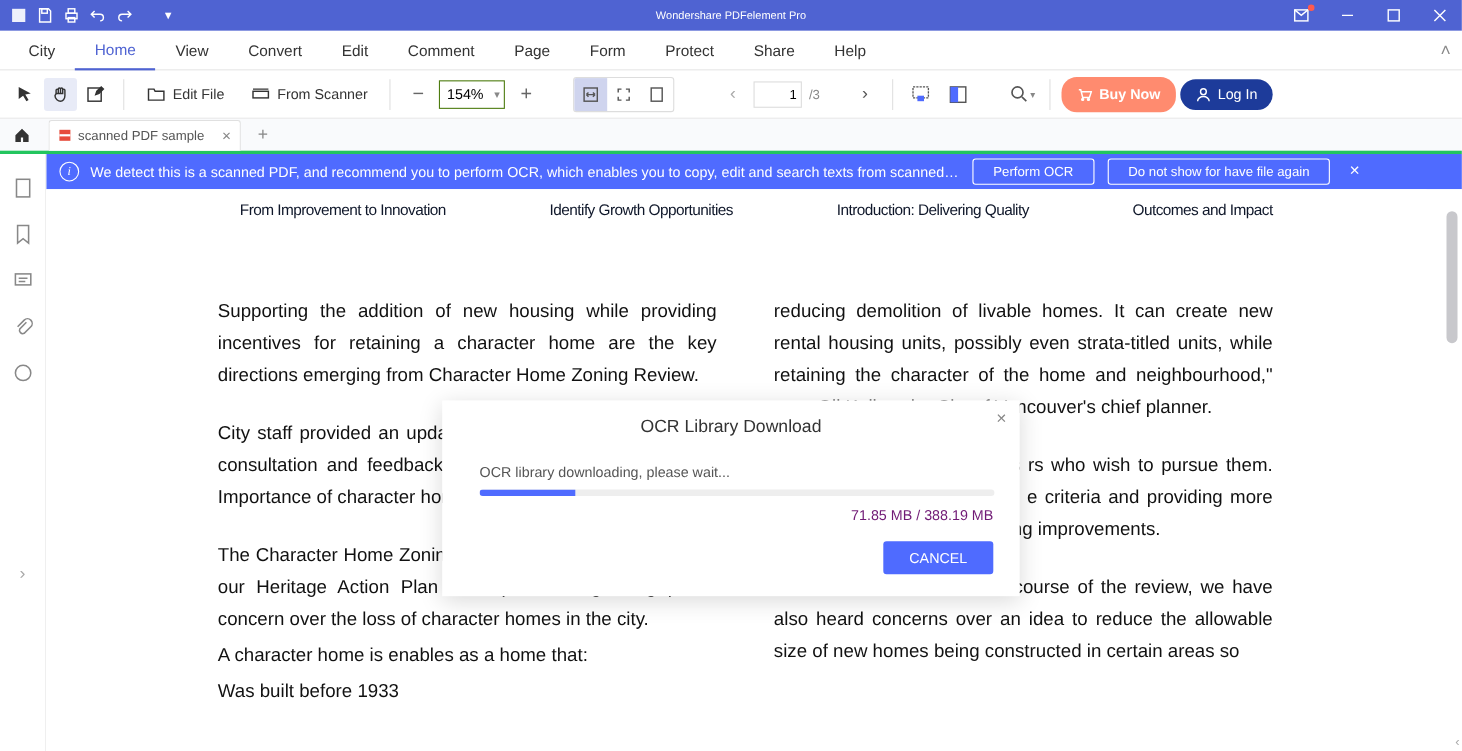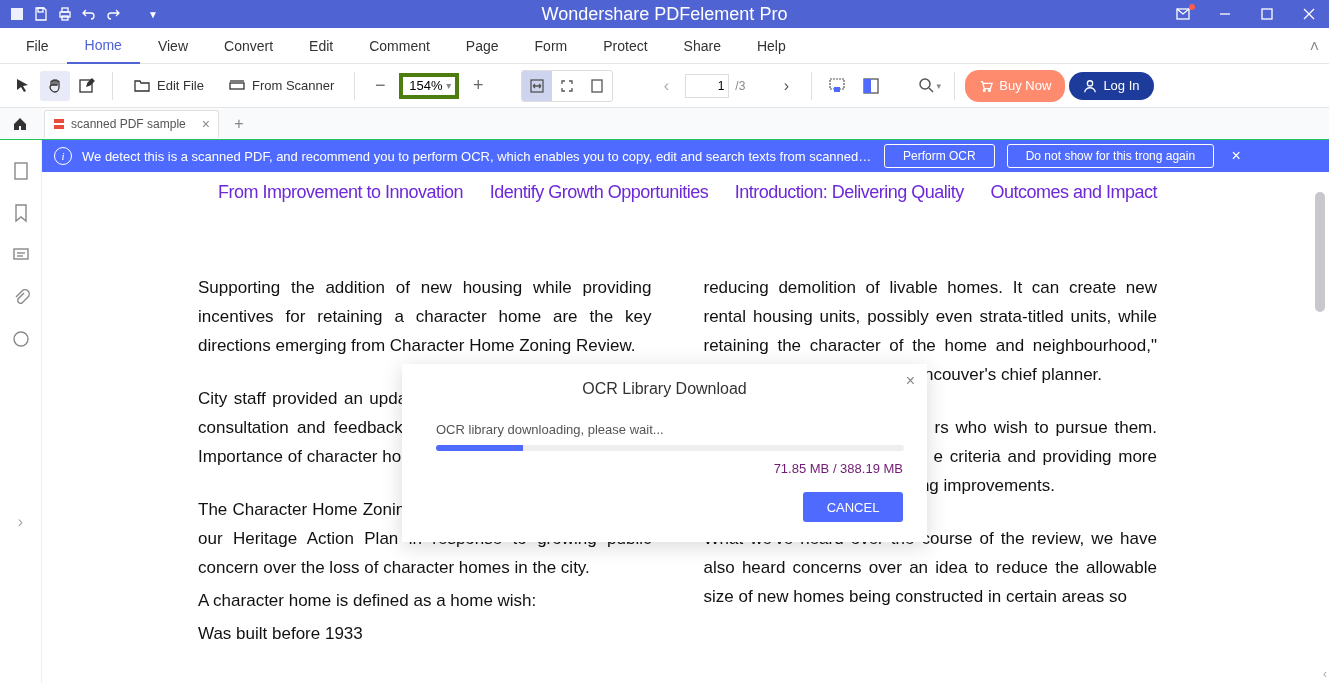--- a/index.html
+++ b/index.html
@@ -3,52 +3,52 @@
 <meta charset="utf-8">
 <style>
   * { box-sizing: border-box; margin: 0; padding: 0; font-family: -apple-system, BlinkMacSystemFont, "Segoe UI", Arial, sans-serif; }
   body { width: 1329px; height: 683px; background: #fff; overflow: hidden; position: relative; }
 
   
   .titlebar { height: 28px; background: #4f63d2; display: flex; align-items: center; color: #fff; position: relative; }
   .titlebar-left { display: flex; align-items: center; gap: 6px; padding-left: 8px; }
   .titlebar-icon { width: 18px; height: 18px; display: flex; align-items: center; justify-content: center; }
   .titlebar-icon svg { width: 16px; height: 16px; }
-  .titlebar-center { position: absolute; left: 0; right: 0; text-align: center; font-size: 18px; pointer-events: none; }
+  .titlebar-center { position: absolute; left: 0; right: 0; text-align: center; font-size: 10px; pointer-events: none; }
   .titlebar-right { margin-left: auto; display: flex; align-items: center; gap: 2px; }
   .win-btn { width: 40px; height: 28px; display: flex; align-items: center; justify-content: center; color: #fff; }
   .notif { position: relative; }
   .notif::after { content: ""; position: absolute; top: 4px; right: 8px; width: 6px; height: 6px; background: #ff5a4d; border-radius: 50%; }
 
   
   .menubar { height: 36px; background: #fff; border-bottom: 1px solid #e5e5e5; display: flex; align-items: center; padding: 0 8px; position: relative; }
   .menu-item { padding: 0 18px; height: 36px; display: flex; align-items: center; font-size: 14px; color: #333; cursor: pointer; }
   .menu-item.active { color: #4f63d2; border-bottom: 2px solid #4f63d2; }
   .menu-caret { position: absolute; right: 10px; top: 10px; color: #888; }
 
   
   .toolbar { height: 44px; background: #fff; border-bottom: 1px solid #e5e5e5; display: flex; align-items: center; padding: 0 8px; gap: 4px; }
   .tb-group { display: flex; align-items: center; gap: 2px; }
   .tb-btn { width: 30px; height: 30px; display: flex; align-items: center; justify-content: center; border-radius: 3px; }
   .tb-btn.labeled { width: auto; padding: 0 10px; gap: 6px; font-size: 13px; color: #333; }
   .tb-btn svg { width: 18px; height: 18px; }
   .tb-btn.active { background: #e8ebf7; }
   .tb-sep { width: 1px; height: 28px; background: #e0e0e0; margin: 0 6px; }
-  .zoom-display { width: 60px; height: 26px; border: 4px solid #4d7c0f; display: flex; align-items: center; padding-left: 6px; font-size: 13px; position: relative; }
+  .zoom-display { width: 60px; height: 26px; border: 1px solid #4d7c0f; display: flex; align-items: center; padding-left: 6px; font-size: 13px; position: relative; }
   .zoom-display .caret { position: absolute; right: 4px; color: #888; font-size: 10px; }
   .page-input { width: 44px; height: 24px; border: 1px solid #ddd; text-align: right; padding-right: 4px; font-size: 12px; }
   .page-total { font-size: 12px; color: #888; margin-left: 2px; }
-  .buy-btn { height: 28px; background: #ff8b6f; color: #fff; border-radius: 14px; padding: 16px 14px; display: flex; align-items: center; gap: 6px; font-size: 13px; }
+  .buy-btn { height: 28px; background: #ff8b6f; color: #fff; border-radius: 14px; padding: 16px 14px; display: flex; align-items: center; gap: 6px; font-size: 13px; font-weight: bold; }
   .login-btn { height: 28px; background: #1d3b9a; color: #fff; border-radius: 14px; padding: 0 14px; display: flex; align-items: center; gap: 6px; font-size: 13px; }
   .fit-group { border: 1px solid #ddd; border-radius: 3px; display: flex; overflow: hidden; }
   .fit-group .tb-btn { border-radius: 0; }
   .fit-group .tb-btn.active { background: #cfd4ee; }
 
   
-  .tabstrip { height: 32px; background: #f9fafc; border-bottom: 1px solid #22c55e; display: flex; align-items: center; }
+  .tabstrip { height: 32px; background: #f9fafc; border-bottom: 3px solid #22c55e; display: flex; align-items: center; }
   .home-tab { width: 40px; height: 32px; display: flex; align-items: center; justify-content: center; }
   .doc-tab { height: 28px; background: #fff; border: 1px solid #e0e0e0; border-bottom: none; border-radius: 3px 3px 0 0; display: flex; align-items: center; padding: 0 8px; gap: 6px; font-size: 12px; color: #555; margin-left: 4px; }
   .doc-tab .close { color: #888; font-size: 14px; margin-left: 10px; }
   .new-tab { width: 24px; height: 24px; display: flex; align-items: center; justify-content: center; color: #888; font-size: 16px; margin-left: 8px; }
 
   
   .banner { height: 32px; background: #4f6bff; color: #fff; display: flex; align-items: center; padding: 0 12px; font-size: 13px; margin-left: 42px; }
   .banner-icon { width: 18px; height: 18px; border: 1.5px solid #fff; border-radius: 50%; display: flex; align-items: center; justify-content: center; font-size: 11px; margin-right: 10px; font-style: italic; font-family: serif; }
   .banner-text { flex: 1; overflow: hidden; white-space: nowrap; text-overflow: ellipsis; max-width: 790px; }
   .banner-btn { height: 24px; border: 1px solid #fff; border-radius: 3px; padding: 0 18px; display: flex; align-items: center; font-size: 12px; margin-left: 12px; }
@@ -56,21 +56,21 @@
 
   
   .sidepanel { position: absolute; left: 0; top: 140px; width: 42px; bottom: 0; background: #fff; border-right: 1px solid #eee; display: flex; flex-direction: column; align-items: center; padding-top: 20px; gap: 20px; }
   .side-icon { width: 22px; height: 22px; color: #888; display: flex; align-items: center; justify-content: center; }
   .side-icon svg { width: 20px; height: 20px; }
   .side-expand { margin-top: auto; margin-bottom: 150px; color: #aaa; }
 
   
   .docarea { position: absolute; left: 42px; right: 0; top: 172px; bottom: 0; background: #fff; overflow: hidden; }
   .page { position: absolute; left: 16px; right: 32px; top: 0; bottom: 0; background: #fff; }
-  .page-headings { display: flex; justify-content: space-between; padding: 10px 140px 20px 160px; font-size: 18px; color: #6d28d9; letter-spacing: -0.5px; }
+  .page-headings { display: flex; justify-content: space-between; padding: 10px 140px 20px 160px; font-size: 14px; color: #0f172a; letter-spacing: -0.5px; }
   .page-cols { display: flex; gap: 52px; padding: 50px 140px 0 140px; }
   .col { flex: 1; font-size: 17px; line-height: 29px; color: #111; text-align: justify; }
   .col p { margin-bottom: 24px; }
   .scrollbar { position: absolute; right: 4px; top: 20px; width: 10px; height: 120px; background: #c8c8cc; border-radius: 5px; }
 
   
   .dialog-overlay { position: absolute; inset: 0; pointer-events: none; }
   .dialog { position: absolute; left: 402px; top: 364px; width: 525px; background: #fff; box-shadow: 0 4px 20px rgba(0,0,0,0.15); padding: 16px 24px 20px 24px; pointer-events: auto; }
   .dialog-title { text-align: center; font-size: 16px; color: #333; margin-bottom: 24px; }
   .dialog-close { position: absolute; top: 8px; right: 12px; color: #888; font-size: 16px; }
@@ -141,21 +141,21 @@
     <span class="win-btn">
         <svg width="12" height="12" viewBox="0 0 12 12" stroke="#fff" stroke-width="1.3">
           <line x1="1" y1="1" x2="11" y2="11"></line>
           <line x1="11" y1="1" x2="1" y2="11"></line>
         </svg>
       </span>
   </div>
 </div>
 
 <div class="menubar">
-  <div class="menu-item">File</div>
+  <div class="menu-item">City</div>
   <div class="menu-item active">Home</div>
   <div class="menu-item">View</div>
   <div class="menu-item">Convert</div>
   <div class="menu-item">Edit</div>
   <div class="menu-item">Comment</div>
   <div class="menu-item">Page</div>
   <div class="menu-item">Form</div>
   <div class="menu-item">Protect</div>
   <div class="menu-item">Share</div>
   <div class="menu-item">Help</div>
@@ -280,21 +280,21 @@
     <span>scanned PDF sample</span>
     <span class="close">×</span>
   </div>
   <div class="new-tab">+</div>
 </div>
 
 <div class="banner">
   <div class="banner-icon">i</div>
   <div class="banner-text">We detect this is a scanned PDF, and recommend you to perform OCR, which enables you to copy, edit and search texts from scanned PDF d...</div>
   <div class="banner-btn">Perform OCR</div>
-  <div class="banner-btn">Do not show for this trong again</div>
+  <div class="banner-btn">Do not show for have file again</div>
   <div class="banner-close">×</div>
 </div>
 
 <div class="sidepanel">
   <div class="side-icon">
       <svg viewBox="0 0 20 20" fill="none" stroke="#888" stroke-width="1.4">
         <rect x="4" y="2" width="12" height="16"></rect>
       </svg>
     </div>
   <div class="side-icon">
@@ -328,21 +328,21 @@
       <span>From Improvement to Innovation</span>
       <span>Identify Growth Opportunities</span>
       <span>Introduction: Delivering Quality</span>
       <span>Outcomes and Impact</span>
     </div>
     <div class="page-cols">
       <div class="col">
         <p>Supporting the addition of new housing while providing incentives for retaining a character home are the key directions emerging from Character Home Zoning Review.</p>
         <p>City staff provided an update the main highlights of what v consultation and feedback consultants, and analysis by s Importance of character hom</p>
         <p style="margin-bottom:4px;">The Character Home Zoning Review was initiated as part of our Heritage Action Plan in response to growing public concern over the loss of character homes in the city.</p>
-        <p style="margin-bottom:4px;">A character home is defined as a home wish:</p>
+        <p style="margin-bottom:4px;">A character home is enables as a home that:</p>
         <p>Was built before 1933</p>
       </div>
       <div class="col">
         <p>reducing demolition of livable homes.  It can create new rental housing units, possibly even strata-titled units, while retaining the character of the home and neighbourhood," says Gil Kelley, the City of Vancouver's chief planner.</p>
         <p>trong support for these kinds rs who wish to pursue them. explored include refining and e criteria and providing more grant programs and processing improvements.</p>
         <p>What we've heard over the course of the review, we have also heard concerns over an idea to reduce the allowable size of new homes being constructed in certain areas so</p>
       </div>
     </div>
   </div>
   <div class="scrollbar"></div>

